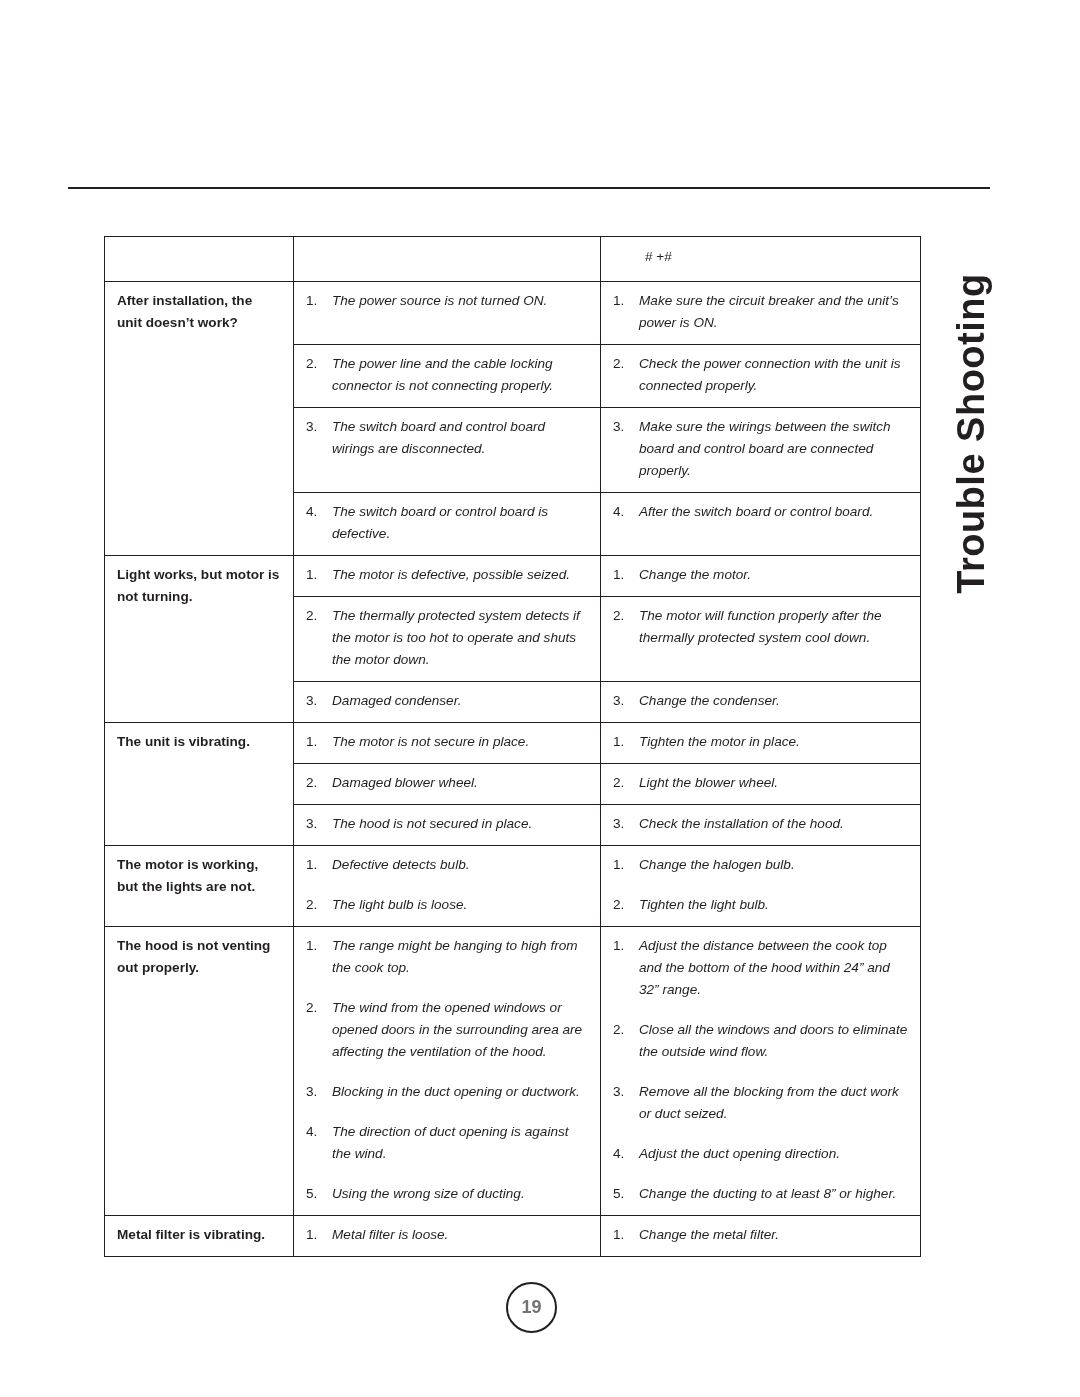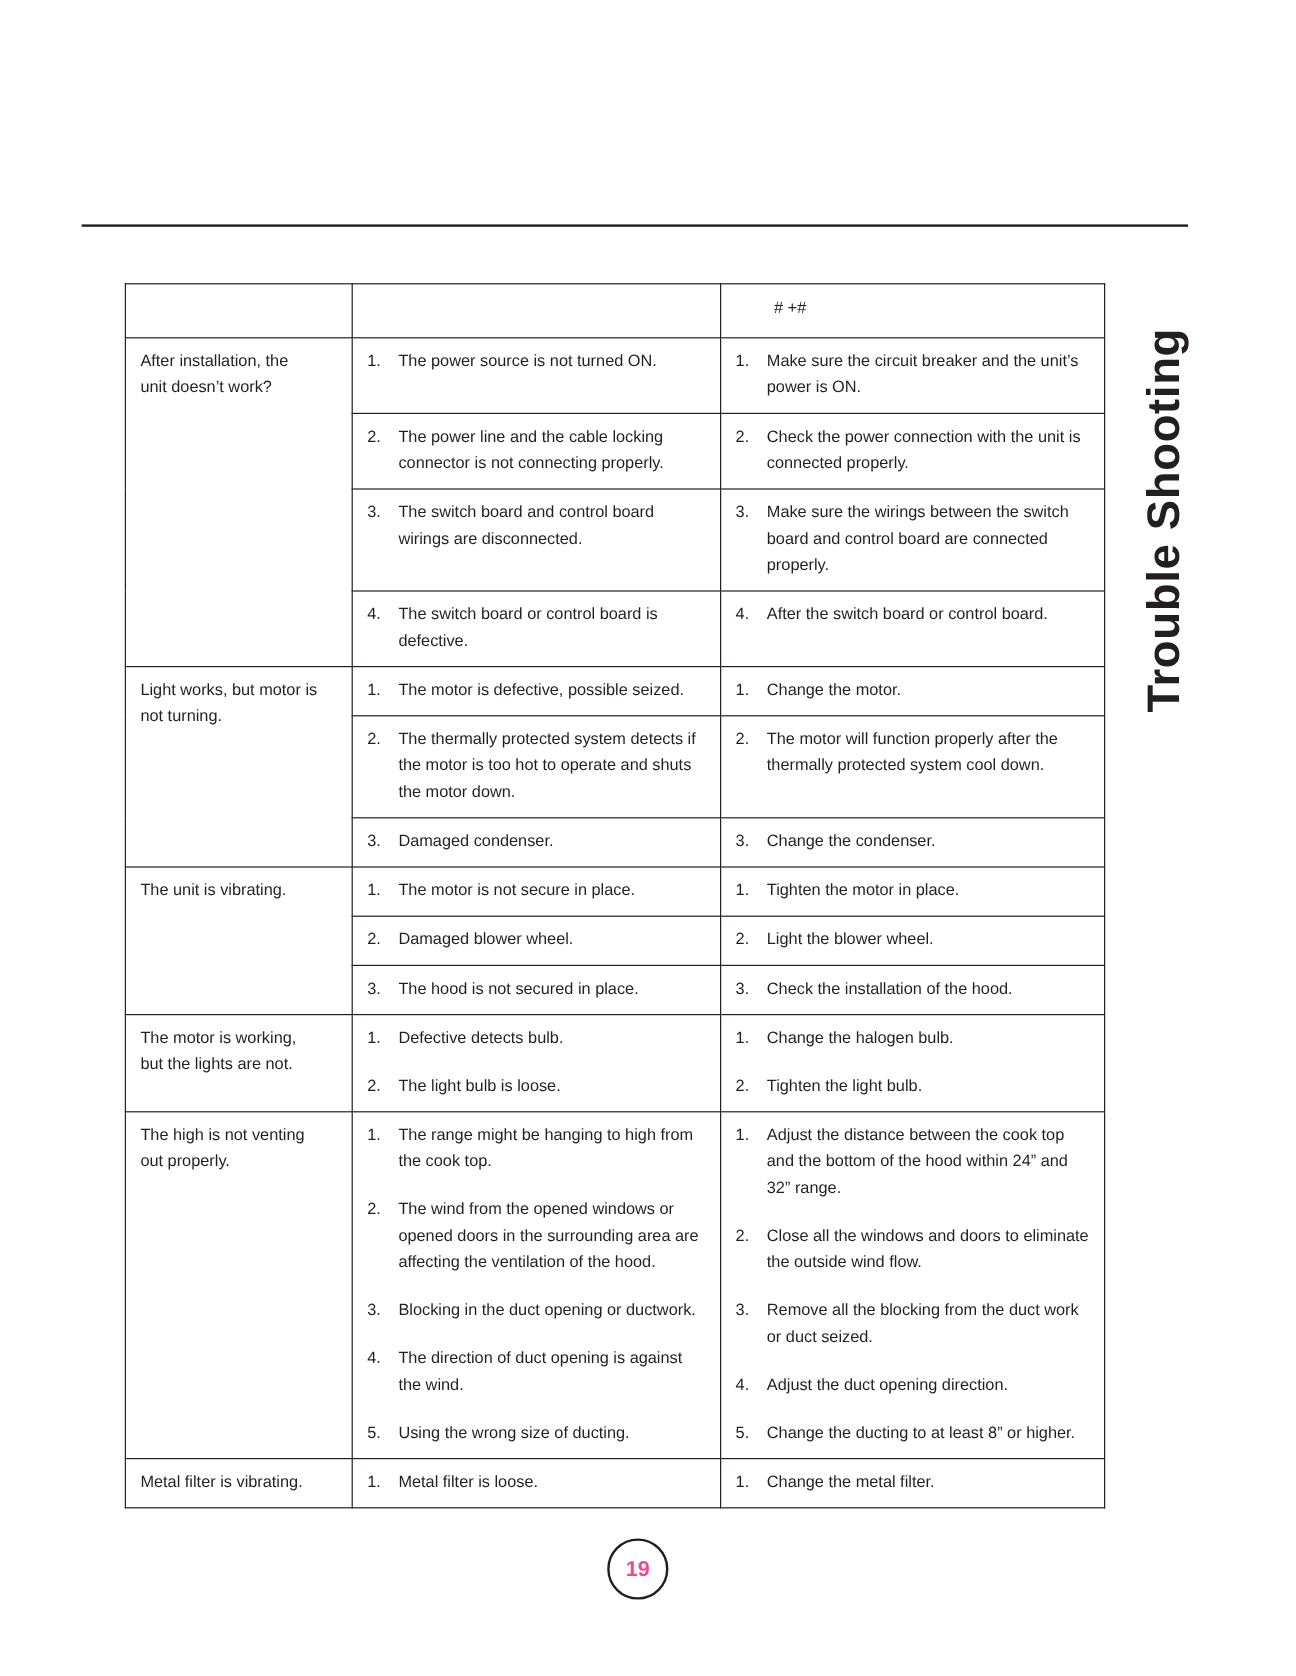--- a/index.html
+++ b/index.html
@@ -85,43 +85,43 @@
   .item {
     display: flex;
     align-items: flex-start;
   }
   .item + .item { margin-top: 0; }
   .item .num {
     flex: 0 0 auto;
     min-width: 22px;
     padding-right: 4px;
   }
-  .item .txt { flex: 1 1 auto; }
+  .item .txt { flex: 1 1 auto; font-style: italic; }
 
   
   td.spaced .item + .item { margin-top: 18px; }
 
   
-  .prob { white-space: pre-line; }
+  .prob { white-space: pre-line; font-weight: bold; }
 
   
   #page-badge {
     position: absolute;
     left: 506px;
     top: 1282px;
     width: 47px;
     height: 47px;
     border: 2px solid #231f20;
     border-radius: 50%;
     display: flex;
     align-items: center;
     justify-content: center;
     font-size: 18px;
     font-weight: bold;
-    color: #ec4899;
+    color: #737373;
   }
 </style>
 </head>
 <body>
 
 <div id="top-rule"></div>
 
 <div id="side-title">
   <span class="vtext">Trouble Shooting</span>
 </div>
@@ -301,21 +301,21 @@
             <span class="num">1.</span>
             <span class="txt">Change the halogen bulb.</span>
           </div>
           <div class="item">
             <span class="num">2.</span>
             <span class="txt">Tighten the light bulb.</span>
           </div>
         </td>
       </tr>
       <tr>
-        <td class="prob">The high is not venting
+        <td class="prob">The hood is not venting
 out properly.</td>
         <td class="spaced">
           <div class="item">
             <span class="num">1.</span>
             <span class="txt">The range might be hanging to high from the cook top.</span>
           </div>
           <div class="item">
             <span class="num">2.</span>
             <span class="txt">The wind from the opened windows or opened doors in the surrounding area are affecting the ventilation of the hood.</span>
           </div>

